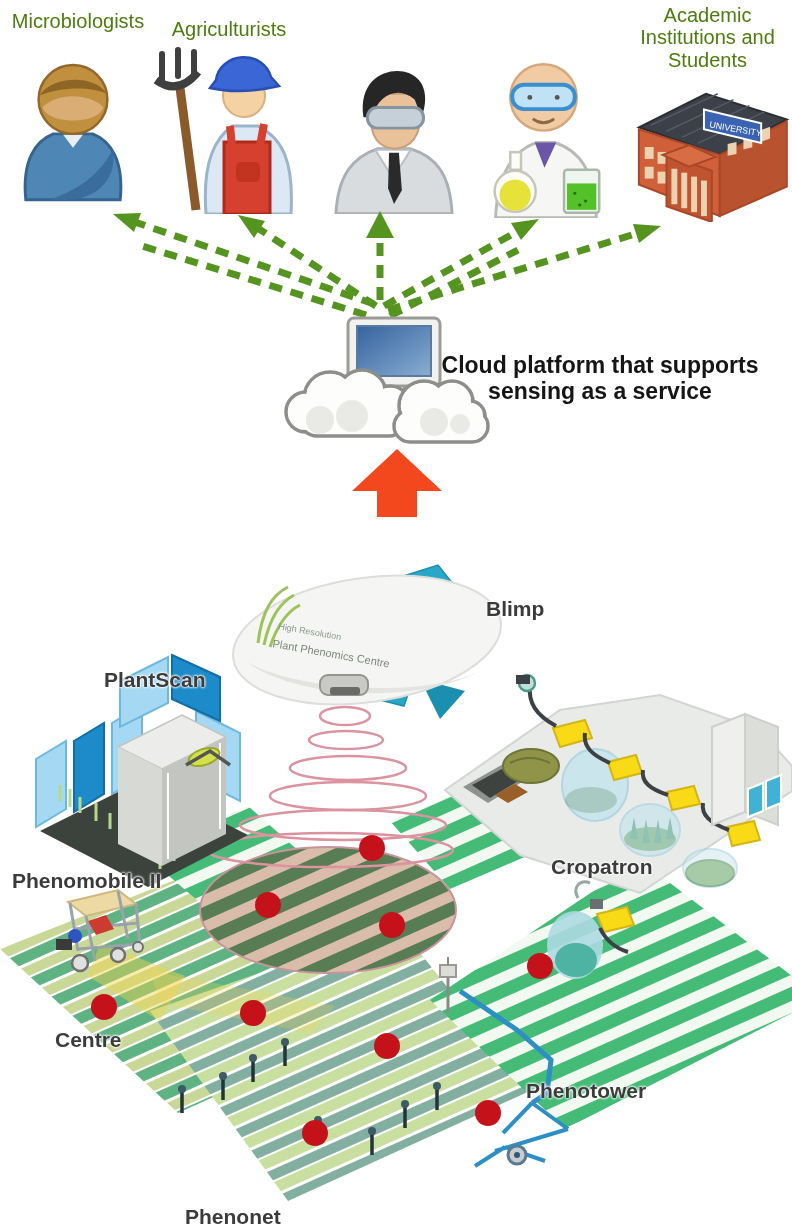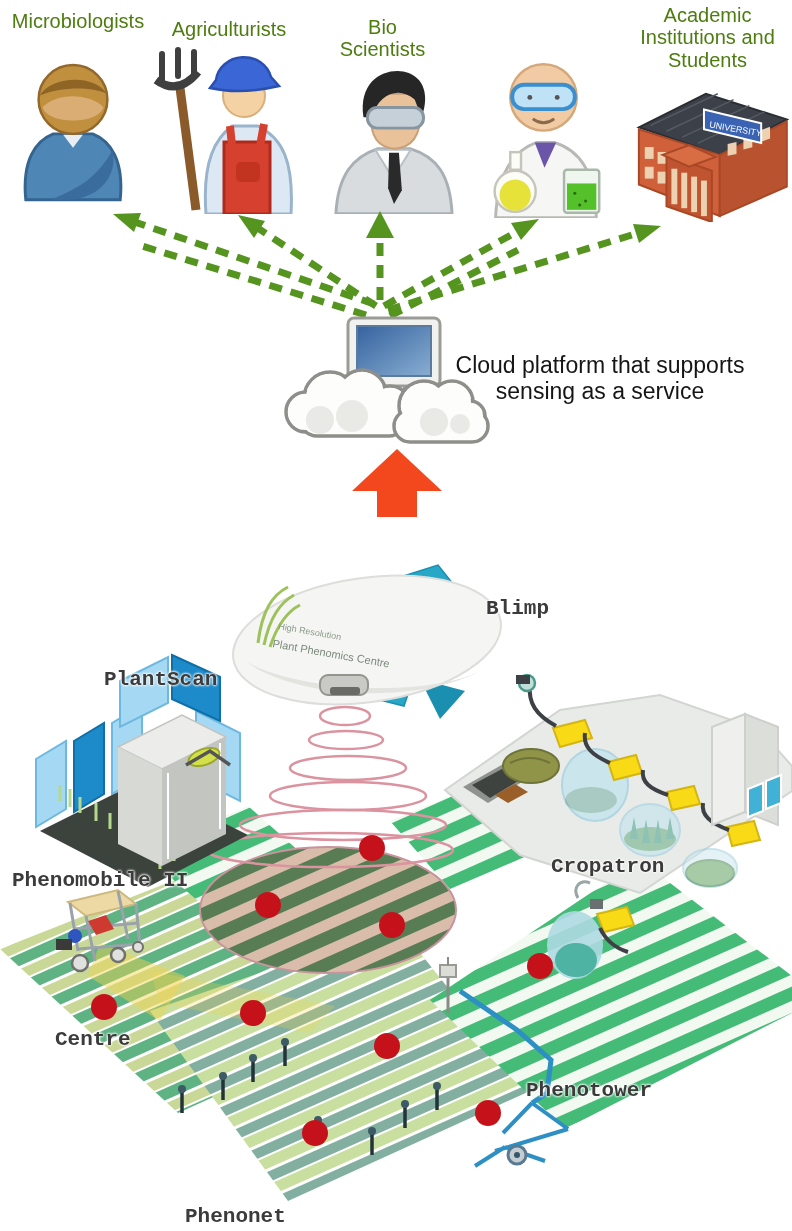--- a/index.html
+++ b/index.html
@@ -1,32 +1,31 @@
 <!DOCTYPE html>
 <html><head>
 <meta charset="utf-8">
 <style>
   html,body{margin:0;padding:0;background:#fff;}
   .canvas{position:relative;width:792px;height:1231px;background:#fff;overflow:hidden;
           font-family:"Liberation Sans",sans-serif;}
   .abs{position:absolute;}
   .toplabel{position:absolute;font-size:20px;line-height:1.12;color:#4d7c0f;text-align:center;}
-  .caption{position:absolute;font-size:23px;line-height:1.15;color:#151515;text-align:center;}
+  .caption{position:absolute;font-size:23px;line-height:1.15;color:#151515;text-align:center;font-weight:bold;}
   .fieldlabel{position:absolute;font-size:21px;font-weight:bold;color:#3b3b3b;
-              text-shadow:0 0 3px #fff,0 0 3px #fff,0 0 2px #fff;white-space:nowrap;font-family:Liberation Mono, monospace;}
+              text-shadow:0 0 3px #fff,0 0 3px #fff,0 0 2px #fff;white-space:nowrap;}
   svg{display:block;}
 </style>
 </head>
 <body>
 
 <div class="canvas">
 
   <div class="toplabel" style="left:2px;top:10px;width:152px">Microbiologists</div>
   <div class="toplabel" style="left:156px;top:18px;width:146px">Agriculturists</div>
-  <div class="toplabel" style="left:325px;top:16px;width:115px">Bio Scientists</div>
   <div class="toplabel" style="left:640px;top:4px;width:135px">Academic Institutions and Students</div>
 
   <div class="abs" style="left:14px;top:52px">
     <svg width="118" height="150" viewBox="0 0 120 152">
       <path d="M12,150 C8,110 22,90 40,83 L80,83 C98,90 112,110 108,150 Z" fill="#4e86b5" stroke="#35648f" stroke-width="3"></path>
       <path d="M60,150 C95,145 105,118 100,100 C82,132 60,140 38,150 Z" fill="#3a6d9e"></path>
       <path d="M50,84 L60,97 L70,84 Z" fill="#e8eef4"></path>
       <circle cx="60" cy="48" r="35" fill="#c0903f" stroke="#94672a" stroke-width="2.5"></circle>
       <path d="M29,56 C44,40 78,42 91,56 C86,74 34,74 29,56 Z" fill="#d9ad74"></path>
       <path d="M26,44 C38,24 82,22 94,42 C76,34 46,36 26,44 Z" fill="#8f6526"></path>

